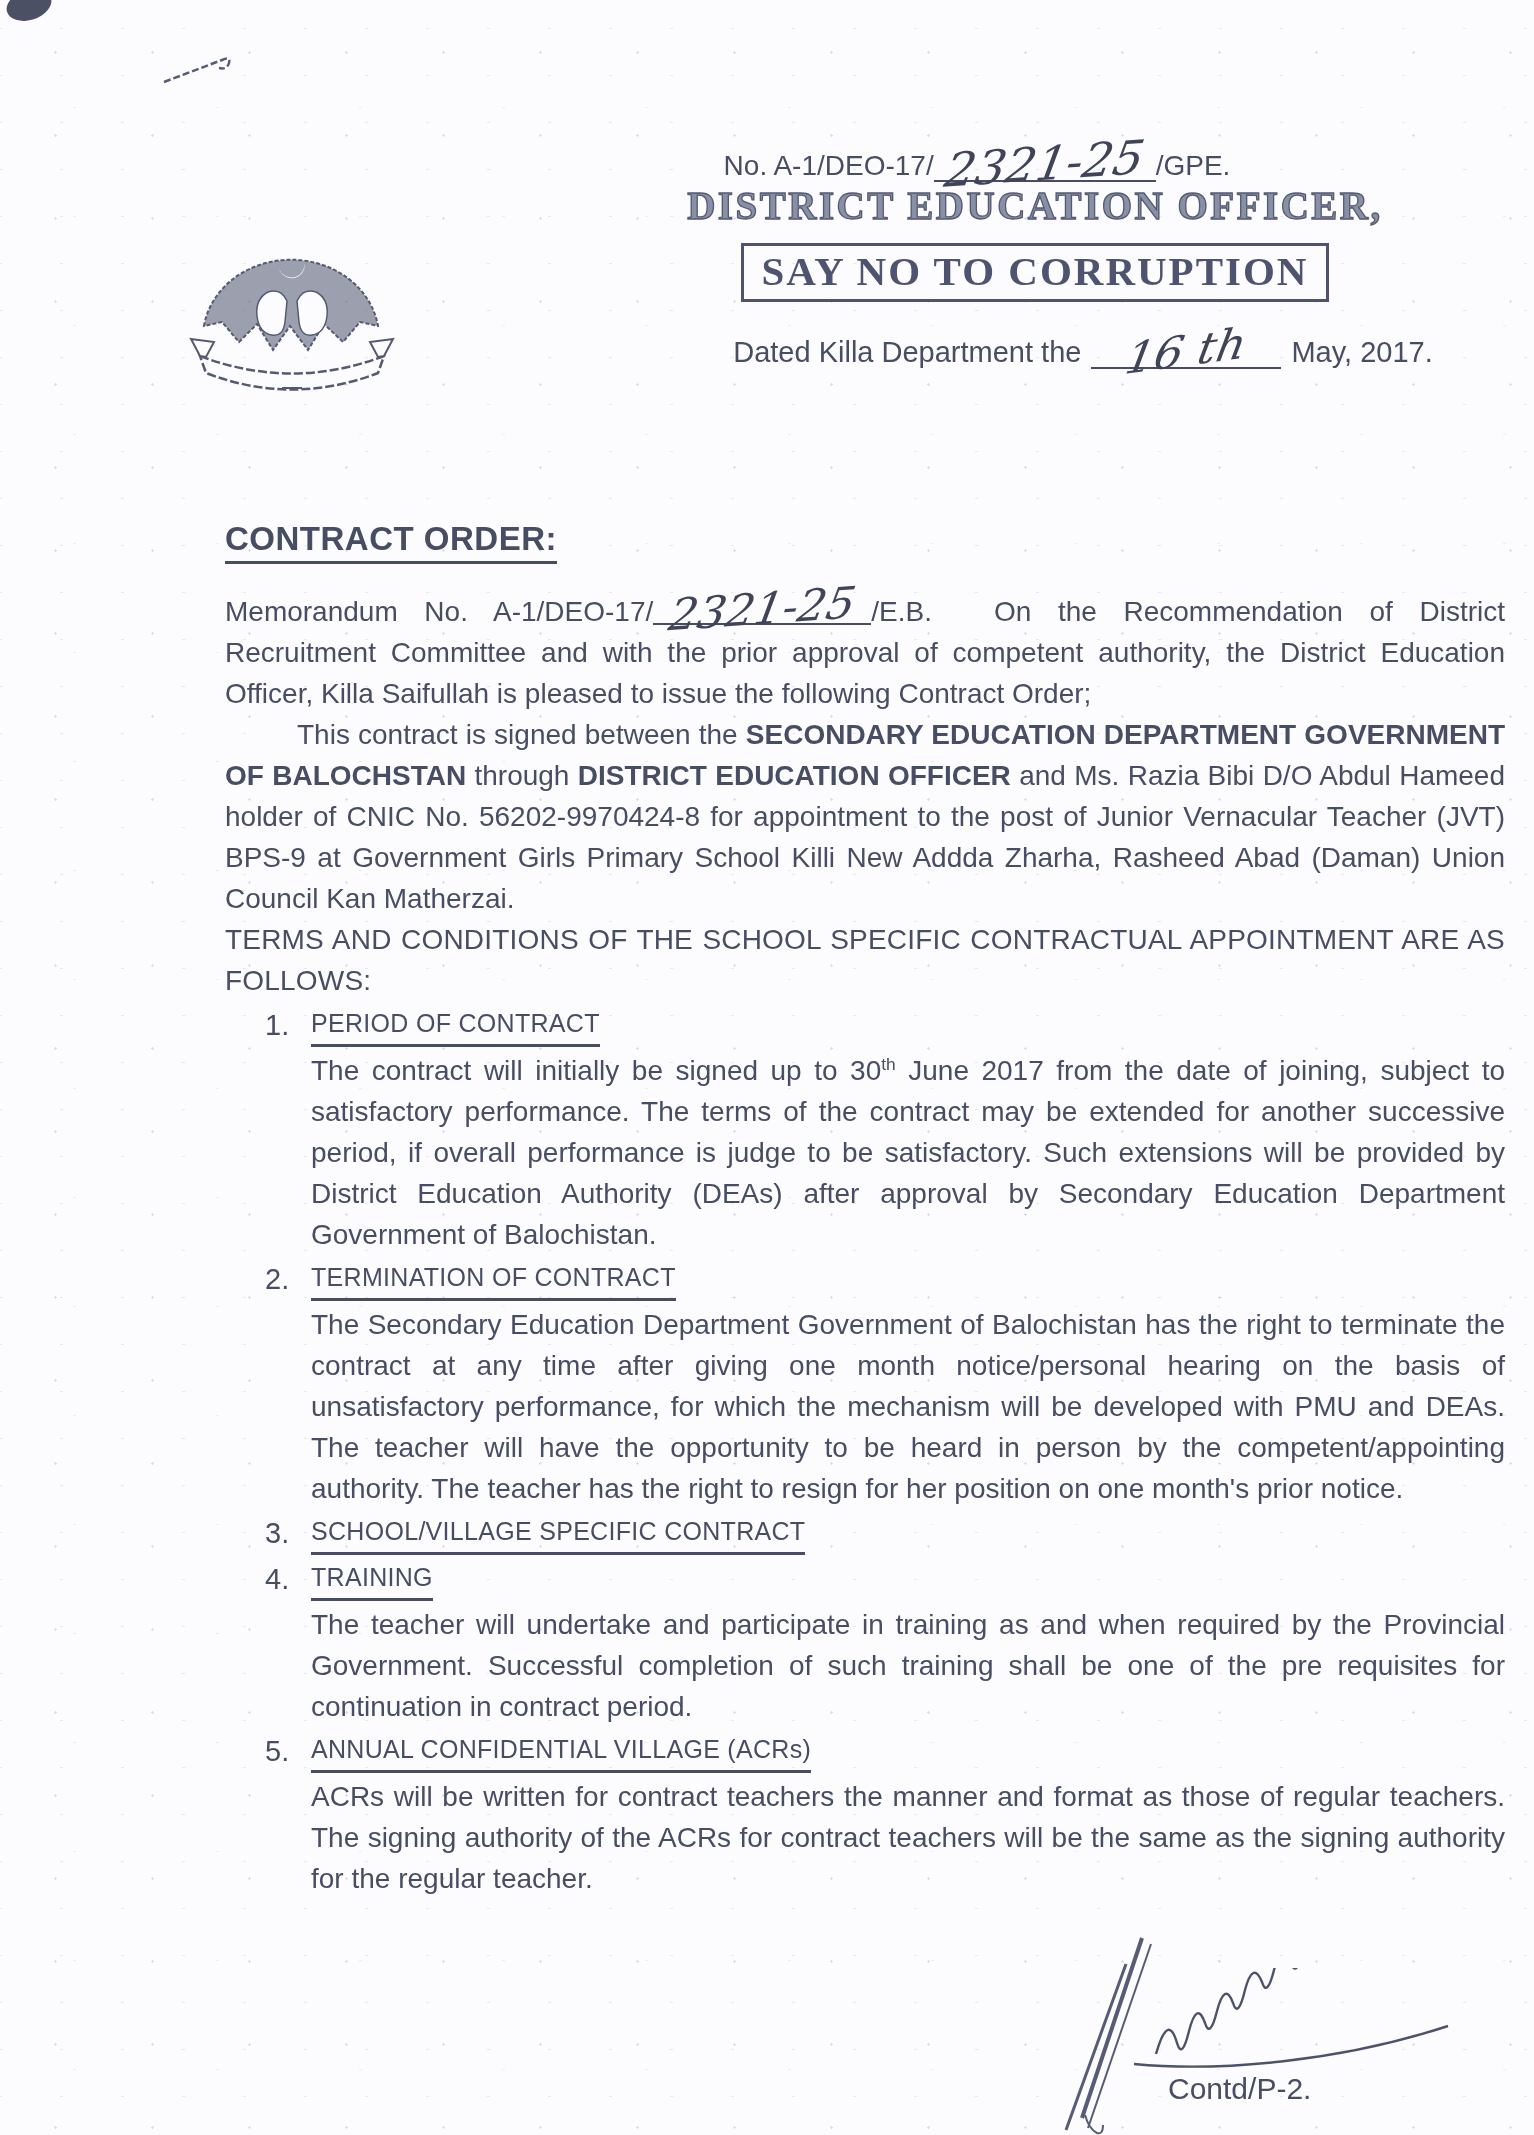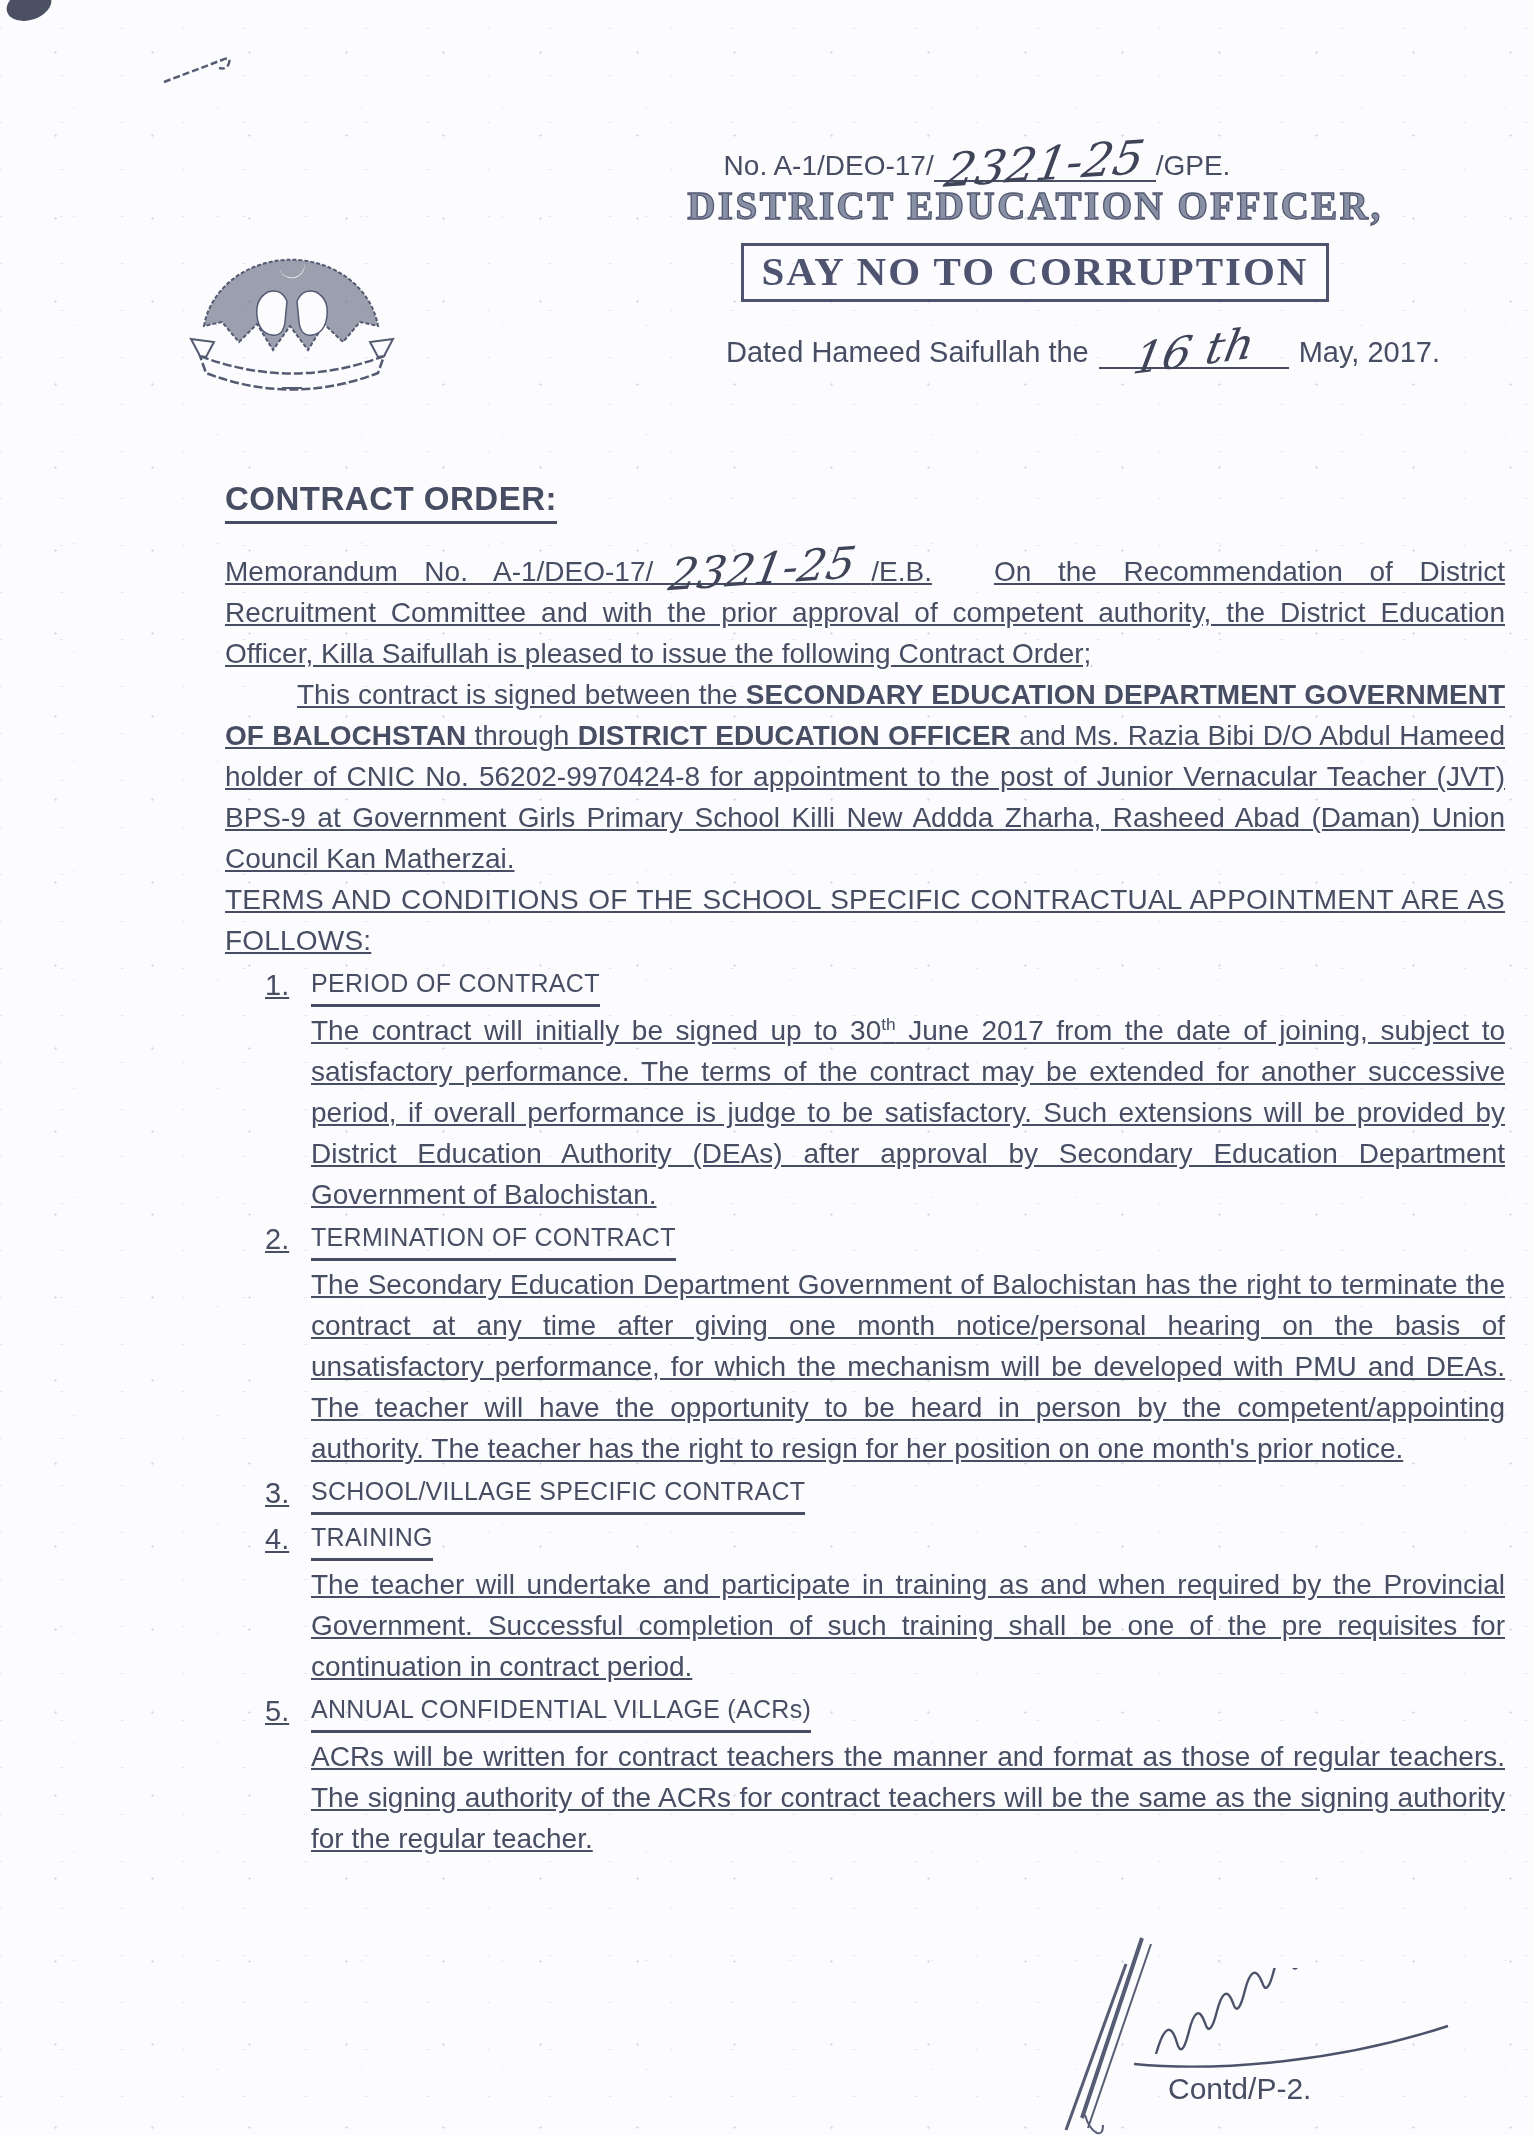--- a/index.html
+++ b/index.html
@@ -53,21 +53,21 @@
     letter-spacing:2px;color:#4e5470;font-weight:600;white-space:nowrap;
   }
   .date-line{
     margin-top:30px;font-size:29px;display:flex;align-items:flex-end;
     justify-content:center;white-space:nowrap;transform:translateX(48px);
   }
   .date-blank{min-width:190px;}
   .date-blank .hw{font-size:44px;transform:skewX(-18deg) rotate(-8deg);top:1px;}
   .sp{display:inline-block;width:10px;}
 
-  .main{position:absolute;left:225px;top:480px;width:1280px;z-index:1;text-decoration:underline;}
+  .main{position:absolute;left:225px;top:520px;width:1280px;z-index:1;}
   .doc-title{
     display:inline-block;font-size:33px;font-weight:bold;letter-spacing:.5px;
     border-bottom:3.5px solid #474d63;padding-bottom:3px;margin-bottom:24px;
   }
   .para{font-size:28px;line-height:41px;text-align:justify;margin:0;}
   .memo-blank{min-width:218px;}
   .memo-blank .hw{font-size:44px;}
   .gap{display:inline-block;width:62px;}
   .agreement{text-indent:72px;}
   .b{font-weight:bold;}
@@ -111,21 +111,21 @@
   <div class="ref-line">
     <span>No. A-1/DEO-17/</span>
     <span class="blank ref-blank"><span class="hw">2321-25</span></span>
     <span>/GPE.</span>
   </div>
   <div class="office-line">DISTRICT EDUCATION OFFICER,</div>
   <div>
     <span class="slogan-box">SAY NO TO CORRUPTION</span>
   </div>
   <div class="date-line">
-    <span>Dated Hameed Saifullah the</span>
+    <span>Dated Killa Department the</span>
       <span class="sp"></span>
     <span class="blank date-blank"><span class="hw">16 th</span></span>
       <span class="sp"></span>
     <span>May, 2017.</span>
   </div>
 </div>
 
 <div class="main">
   <div class="doc-title">CONTRACT ORDER:</div>
 

